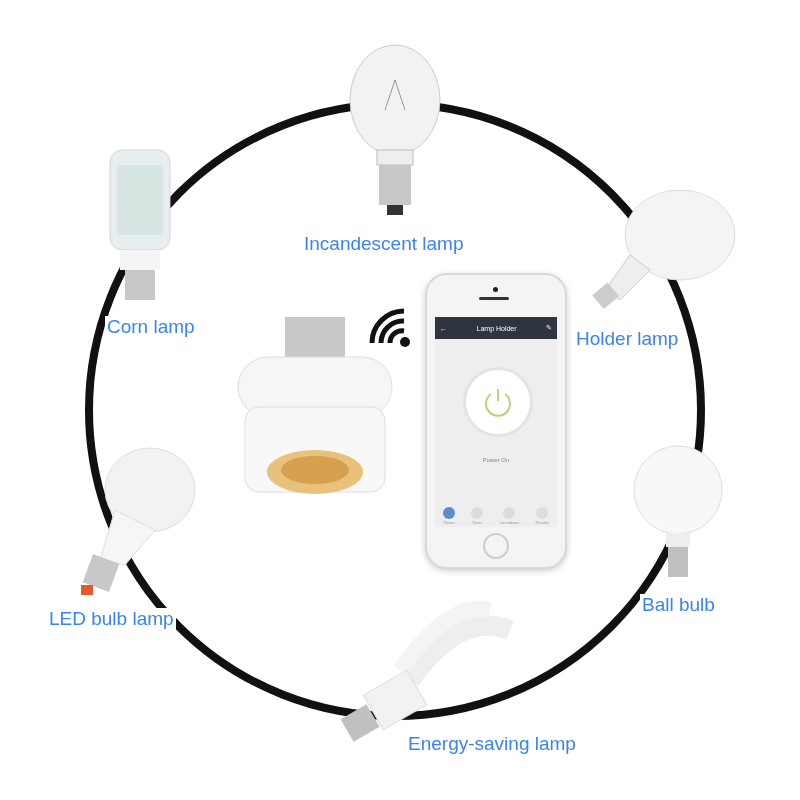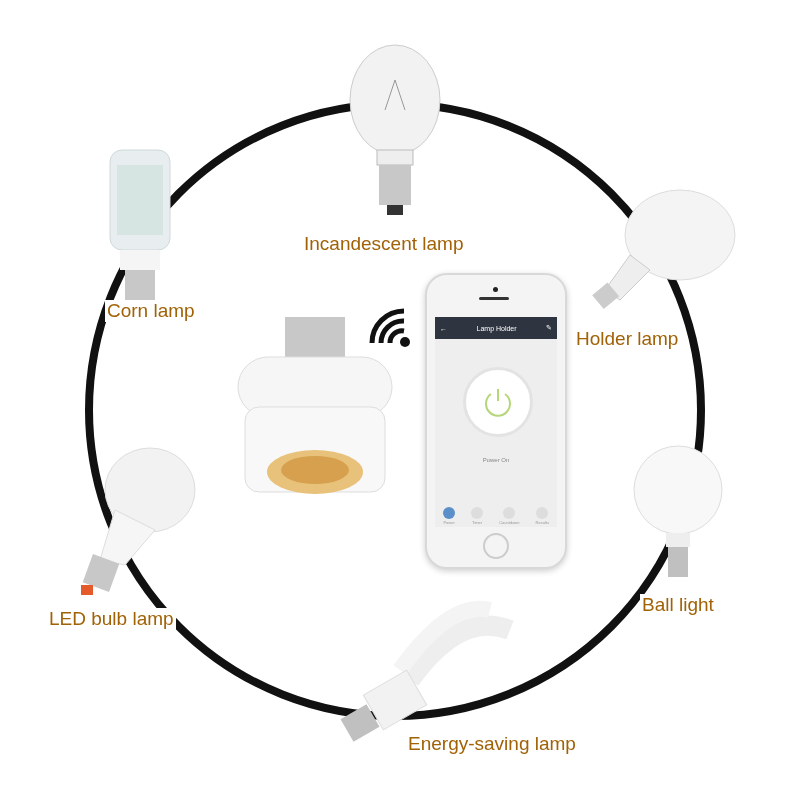--- a/index.html
+++ b/index.html
@@ -1,18 +1,18 @@
 <!DOCTYPE html>
 <html><head>
 <meta charset="utf-8">
 <style>
   html,body{margin:0;padding:0;background:#fff;}
   body{width:800px;height:800px;position:relative;overflow:hidden;font-family:"Liberation Sans",sans-serif;}
   .ring{position:absolute;left:85px;top:100px;width:620px;height:620px;border:8px solid #111;border-radius:50%;box-sizing:border-box;}
-  .label{position:absolute;color:#a16207;font-size:19px;white-space:nowrap;background:#fff;padding:0 2px;}
+  .label{position:absolute;color:#3b82f6;font-size:19px;white-space:nowrap;background:#fff;padding:0 2px;}
   .bulb{position:absolute;}
   .phone{position:absolute;left:425px;top:273px;width:138px;height:292px;background:#f4f4f4;border:2px solid #d8d8d8;border-radius:22px;box-shadow:0 2px 6px rgba(0,0,0,.2);}
   .phone .screen{position:absolute;left:8px;top:42px;width:122px;height:210px;background:#eeeeee;}
   .phone .bar{height:22px;background:#2e3540;color:#fff;font-size:7px;display:flex;align-items:center;justify-content:space-between;padding:0 5px;}
   .phone .power{position:absolute;left:28px;top:50px;width:64px;height:64px;border-radius:50%;background:#fff;border:3px solid #e3e3e3;display:flex;align-items:center;justify-content:center;}
   .phone .ptext{position:absolute;top:140px;width:100%;text-align:center;font-size:6px;color:#888;}
   .phone .tabs{position:absolute;bottom:2px;left:0;right:0;display:flex;justify-content:space-around;font-size:4px;color:#999;}
   .phone .tab{display:flex;flex-direction:column;align-items:center;gap:1px;}
   .phone .tab i{width:12px;height:12px;border-radius:50%;background:#ddd;display:block;}
   .phone .tab.active i{background:#5b8fc9;}
@@ -33,21 +33,21 @@
   <rect x="42" y="165" width="16" height="10" fill="#333"></rect>
 </svg>
 <div class="label" style="left:302px;top:233px">Incandescent lamp</div>
 
 <svg class="bulb" style="left:105px;top:145px" width="70" height="160" viewBox="0 0 70 160">
   <rect x="5" y="5" width="60" height="100" rx="12" fill="#e8eef0" stroke="#cfd8da"></rect>
   <rect x="12" y="20" width="46" height="70" fill="#d6e4e2"></rect>
   <rect x="15" y="105" width="40" height="20" fill="#f5f5f5"></rect>
   <rect x="20" y="125" width="30" height="30" fill="#c8c8c8"></rect>
 </svg>
-<div class="label" style="left:105px;top:300px">Corn lamp</div>
+<div class="label" style="left:105px;top:316px">Corn lamp</div>
 
 <svg class="bulb" style="left:590px;top:175px" width="150" height="140" viewBox="0 0 150 140">
   <ellipse cx="90" cy="60" rx="55" ry="45" fill="#f4f4f4" stroke="#ddd"></ellipse>
   <path d="M40 80 L15 115 L30 125 L60 95Z" fill="#eee" stroke="#ccc"></path>
   <rect x="5" y="112" width="20" height="18" fill="#ccc" transform="rotate(-40 15 120)"></rect>
 </svg>
 <div class="label" style="left:574px;top:328px">Holder lamp</div>
 
 <svg class="bulb" style="left:230px;top:312px" width="170" height="190" viewBox="0 0 170 190">
   <rect x="55" y="5" width="60" height="40" fill="#c8c8c8"></rect>
@@ -108,21 +108,21 @@
   <rect x="12" y="118" width="28" height="30" fill="#c8c8c8" transform="rotate(20 26 133)"></rect>
   <rect x="6" y="145" width="12" height="10" fill="#e45a2a"></rect>
 </svg>
 <div class="label" style="left:47px;top:608px">LED bulb lamp</div>
 
 <svg class="bulb" style="left:628px;top:445px" width="100" height="140" viewBox="0 0 100 140">
   <circle cx="50" cy="45" r="44" fill="#f8f8f8" stroke="#ddd"></circle>
   <rect x="38" y="88" width="24" height="14" fill="#eee"></rect>
   <rect x="40" y="102" width="20" height="30" fill="#c0c0c0"></rect>
 </svg>
-<div class="label" style="left:640px;top:594px">Ball light</div>
+<div class="label" style="left:640px;top:594px">Ball bulb</div>
 
 <svg class="bulb" style="left:340px;top:600px" width="180" height="150" viewBox="0 0 180 150">
   <path d="M70 80 Q120 10 170 30" stroke="#eee" stroke-width="20" fill="none"></path>
   <path d="M60 70 Q110 0 150 10" stroke="#f4f4f4" stroke-width="16" fill="none"></path>
   <rect x="30" y="80" width="50" height="40" fill="#f2f2f2" stroke="#ddd" transform="rotate(-30 55 100)"></rect>
   <rect x="5" y="110" width="30" height="26" fill="#c0c0c0" transform="rotate(-30 20 123)"></rect>
 </svg>
 <div class="label" style="left:406px;top:733px">Energy-saving lamp</div>
 
 </body></html>

